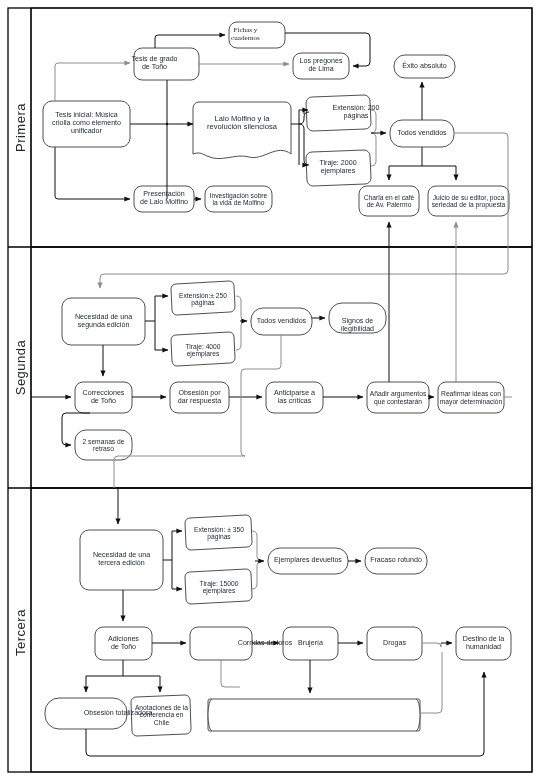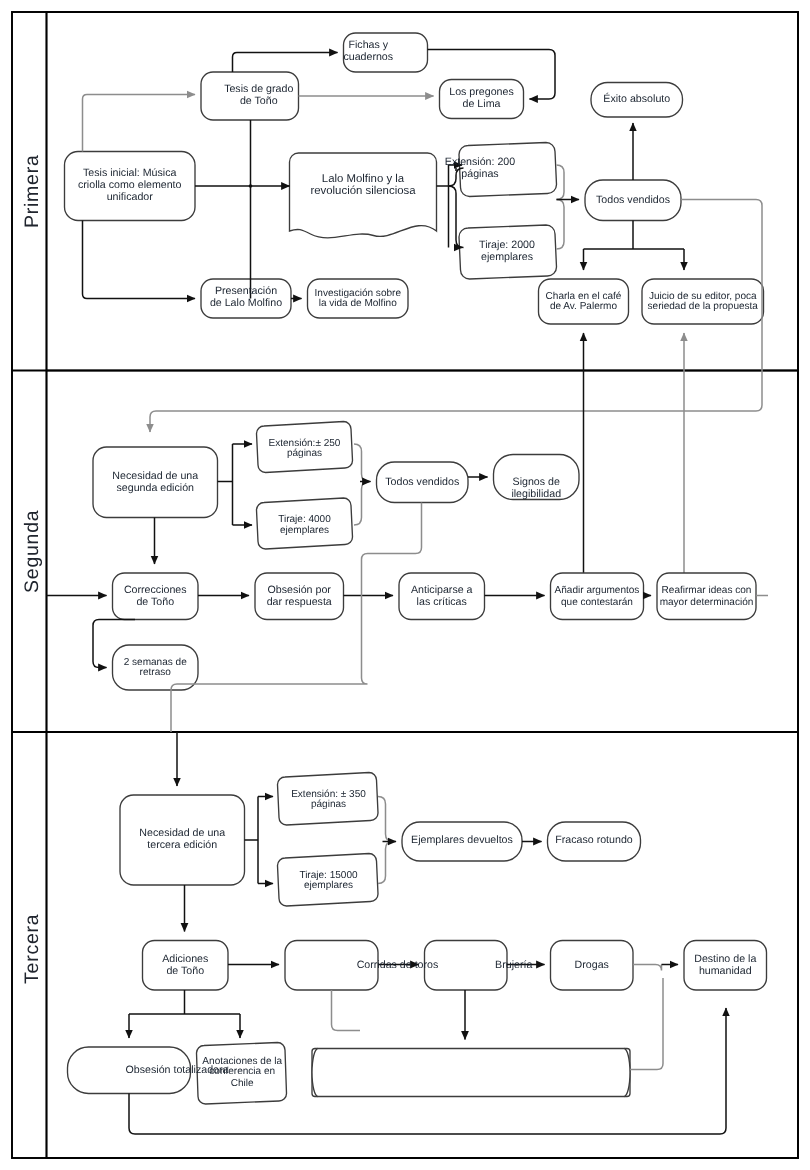--- a/index.html
+++ b/index.html
@@ -231,33 +231,33 @@
 
   </svg>
 
   <div class="bandlabel" style="left:-22px;top:120px;width:85px;transform:rotate(-90deg);">Primera</div>
   <div class="bandlabel" style="left:-22px;top:360px;width:85px;transform:rotate(-90deg);">Segunda</div>
   <div class="bandlabel" style="left:-22px;top:625px;width:85px;transform:rotate(-90deg);">Tercera</div>
 
   <div class="nodetext fs75" style="left:43px;top:101px;width:87px;height:46px;">Tesis inicial: Música
 criolla como elemento
 unificador</div>
-  <div class="nodetext fs75" style="left:140px;top:48px;width:65px;height:32px;">Tesis de grado
+  <div class="nodetext fs75" style="left:122px;top:48px;width:65px;height:32px;">Tesis de grado
 de Toño</div>
-  <div class="nodetext fs75" style="left:229px;top:22px;width:33px;height:26px;">Fichas y
+  <div class="nodetext fs75" style="left:229px;top:22px;width:33px;height:26px;font-family:Liberation Serif, serif;">Fichas y
 cuadernos</div>
   <div class="nodetext fs75" style="left:293px;top:53px;width:56px;height:26px;">Los pregones
 de Lima</div>
   <div class="nodetext fs8" style="left:193px;top:104px;width:98px;height:38px;">Lalo Molfino y la
 revolución silenciosa</div>
   <div class="nodetext fs75" style="left:134px;top:186px;width:60px;height:26px;">Presentación
 de Lalo Molfino</div>
   <div class="nodetext fs7" style="left:205px;top:186px;width:67px;height:26px;">Investigación sobre
 la vida de Molfino</div>
-  <div class="nodetext fs75" style="left:289px;top:98px;width:62px;height:30px;">Extensión: 200
+  <div class="nodetext fs75" style="left:325px;top:98px;width:62px;height:30px;">Extensión: 200
 páginas</div>
   <div class="nodetext fs75" style="left:307px;top:153px;width:62px;height:30px;">Tiraje: 2000
 ejemplares</div>
   <div class="nodetext fs75" style="left:390px;top:120px;width:64px;height:27px;">Todos vendidos</div>
   <div class="nodetext fs75" style="left:394px;top:55px;width:61px;height:23px;">Éxito absoluto</div>
   <div class="nodetext fs7" style="left:359px;top:186px;width:60px;height:30px;">Charla en el café
 de Av. Palermo</div>
   <div class="nodetext fs7" style="left:428px;top:186px;width:81px;height:30px;">Juicio de su editor, poca
 seriedad de la propuesta</div>
 
@@ -287,21 +287,21 @@
 tercera edición</div>
   <div class="nodetext fs7" style="left:186px;top:519px;width:66px;height:28px;">Extensión: ± 350
 páginas</div>
   <div class="nodetext fs7" style="left:186px;top:573px;width:66px;height:28px;">Tiraje: 15000
 ejemplares</div>
   <div class="nodetext fs75" style="left:268px;top:548px;width:80px;height:26px;">Ejemplares devueltos</div>
   <div class="nodetext fs75" style="left:365px;top:548px;width:62px;height:26px;">Fracaso rotundo</div>
   <div class="nodetext fs75" style="left:95px;top:627px;width:57px;height:33px;">Adiciones
 de Toño</div>
   <div class="nodetext fs75" style="left:190px;top:627px;width:62px;height:33px;padding-left:44px;">Corridas de toros</div>
-  <div class="nodetext fs75" style="left:283px;top:627px;width:55px;height:33px;padding-left:32px;">Brujería</div>
+  <div class="nodetext fs75" style="left:283px;top:627px;width:55px;height:33px;">Brujería</div>
   <div class="nodetext fs75" style="left:367px;top:627px;width:55px;height:33px;">Drogas</div>
   <div class="nodetext fs75" style="left:456px;top:627px;width:55px;height:33px;">Destino de la
 humanidad</div>
   <div class="nodetext fs75" style="left:45px;top:698px;width:82px;height:31px;margin-left:32px;">Obsesión totalizadora</div>
   <div class="nodetext fs7" style="left:131px;top:698px;width:61px;height:34px;">Anotaciones de la
 conferencia en
 Chile</div>
 
 </div>
 

